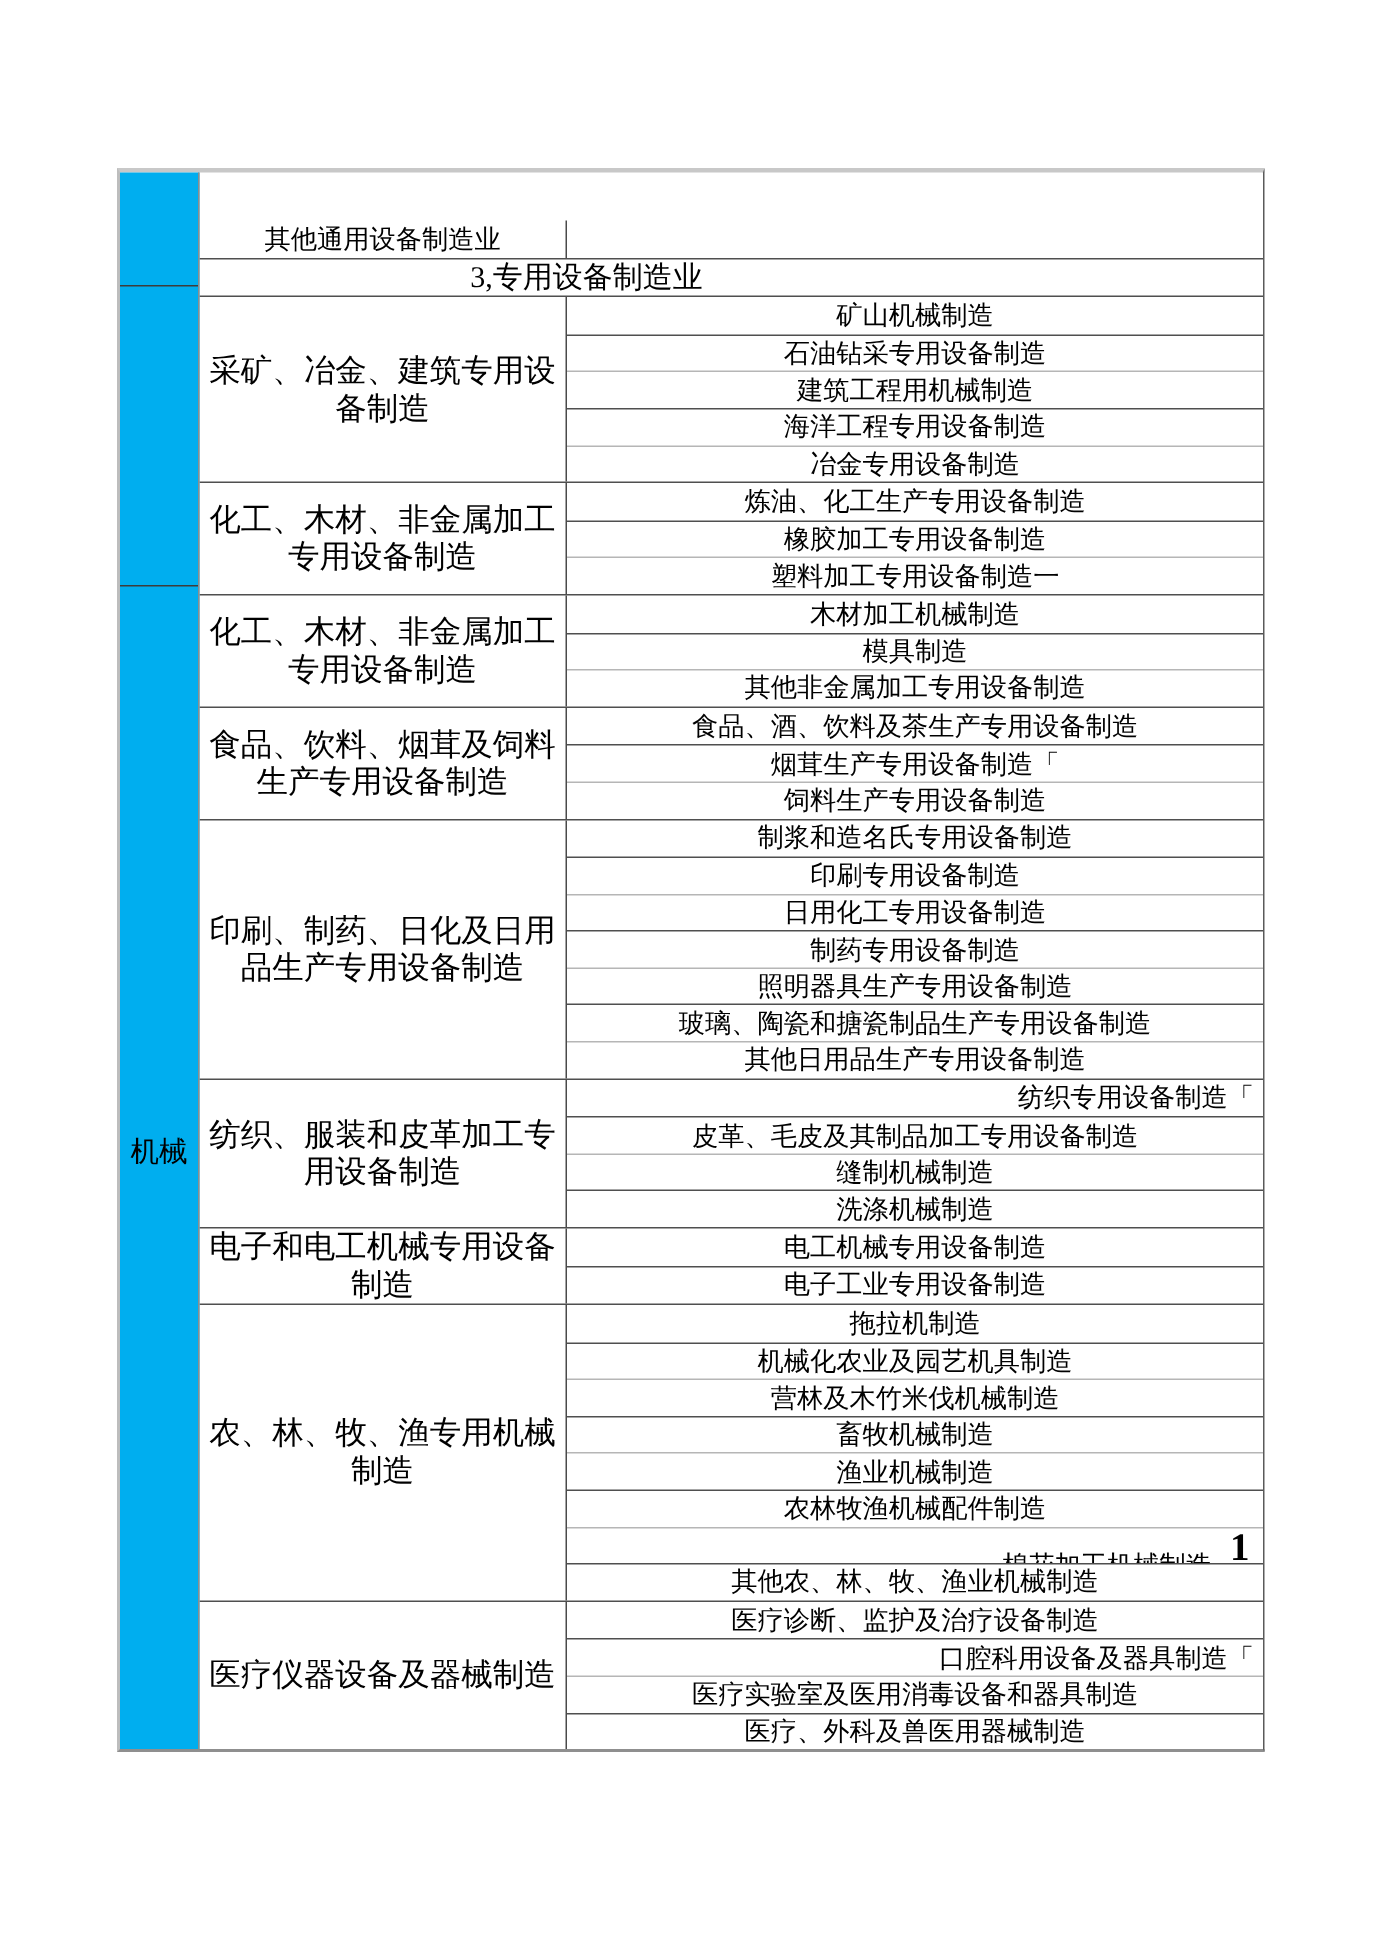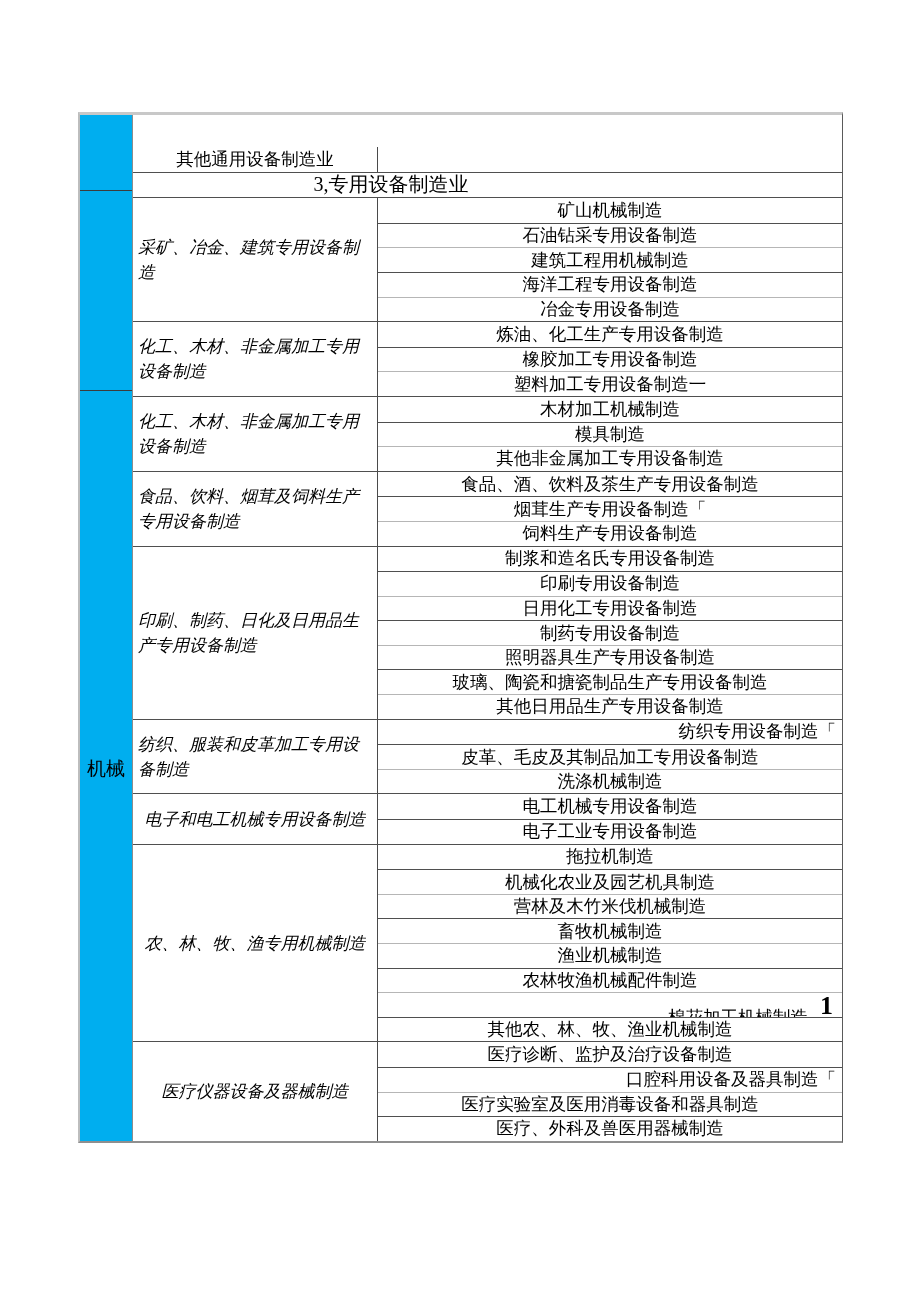--- a/index.html
+++ b/index.html
@@ -42,21 +42,21 @@
   .top2 {
     box-sizing:border-box; height:calc(var(--rh) + 1px);
     border-top:1px solid var(--dark);
     display:flex; align-items:center; justify-content:center;
     font-size:20px; padding-right:193px;
   }
   .group { border-top:1px solid var(--dark); display:flex; }
   .gheader {
     flex:0 0 245px; box-sizing:border-box; border-right:1px solid #4a4a4a;
     display:flex; align-items:center; justify-content:center;
-    font-size:17px; line-height:25px; padding:0 5px;font-style:italic;
+    text-align:center; font-size:21px; line-height:25px; padding:0 5px;
   }
   .gitems { flex:1 1 auto; display:flex; flex-direction:column; min-width:0; }
   .gitem {
     box-sizing:border-box; height:var(--rh);
     display:flex; align-items:center; justify-content:center;
     font-size:17.5px; line-height:23px; overflow:hidden;
   }
   .gitem + .gitem { border-top:1px solid var(--light); }
   .gitem:nth-child(even) { border-top-color:var(--dark); }
   .align-right { justify-content:flex-end; padding-right:6px; }
@@ -137,20 +137,21 @@
         <div class="gitem">玻璃、陶瓷和搪瓷制品生产专用设备制造</div>
         <div class="gitem">其他日用品生产专用设备制造</div>
       </div>
     </div>
 
     <div class="group">
       <div class="gheader">纺织、服装和皮革加工专用设备制造</div>
       <div class="gitems">
         <div class="gitem align-right">纺织专用设备制造「</div>
         <div class="gitem">皮革、毛皮及其制品加工专用设备制造</div>
+        <div class="gitem">缝制机械制造</div>
         <div class="gitem">洗涤机械制造</div>
       </div>
     </div>
 
     <div class="group">
       <div class="gheader">电子和电工机械专用设备制造</div>
       <div class="gitems">
         <div class="gitem">电工机械专用设备制造</div>
         <div class="gitem">电子工业专用设备制造</div>
       </div>

